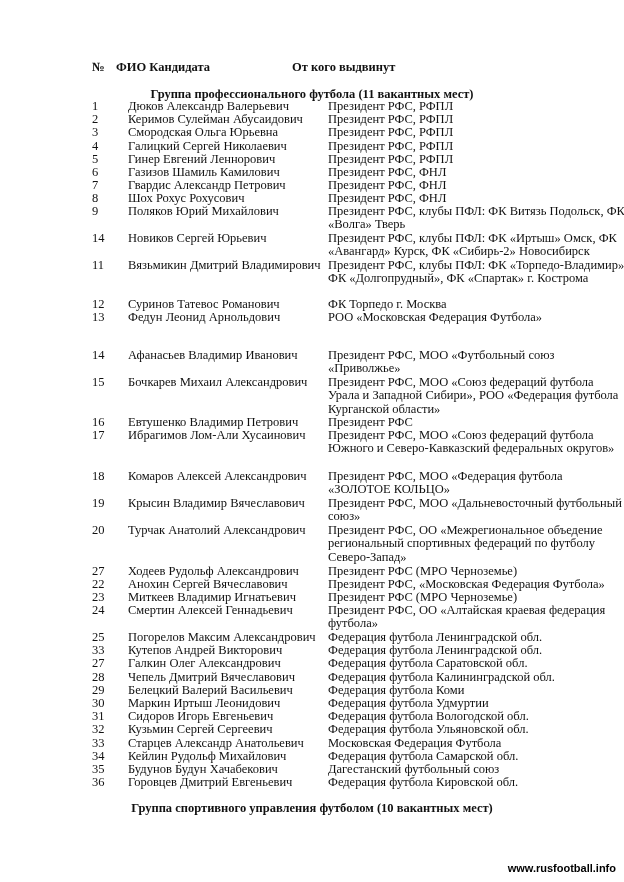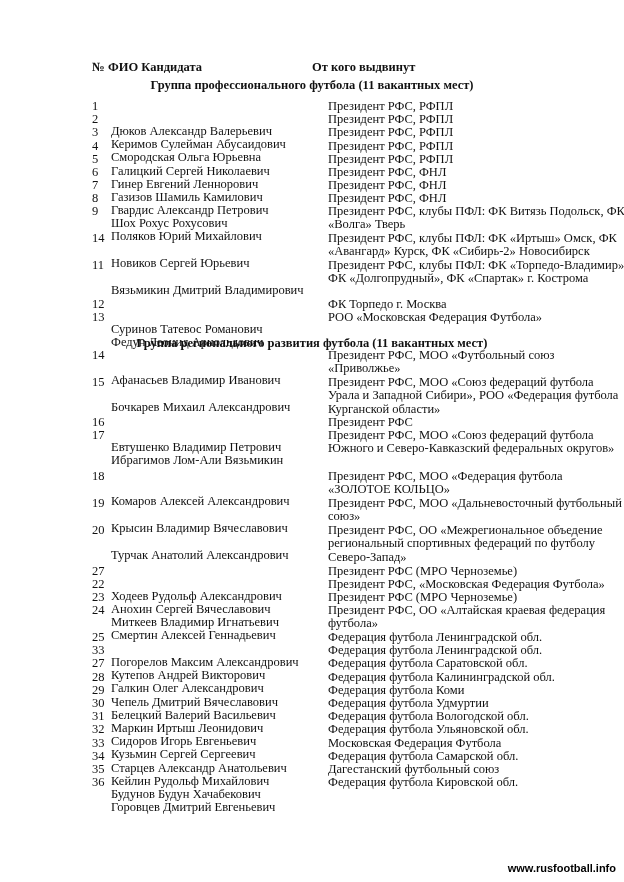--- a/index.html
+++ b/index.html
@@ -1,41 +1,41 @@
 <!DOCTYPE html>
 <html><head>
 <meta charset="utf-8">
 <style>
   html, body { margin: 0; padding: 0; background: #ffffff; }
   body { width: 624px; height: 882px; position: relative; overflow: hidden;
          font-family: "Liberation Serif", "DejaVu Serif", serif; color: #111; }
   .page { position: absolute; left: 0; top: 0; width: 624px; height: 882px; }
   .hdr { position: absolute; top: 60px; font-weight: bold; font-size: 12.5px; }
   .hdr-no { left: 92px; }
-  .hdr-name { left: 108px; }
-  .hdr-by { left: 312px; }
+  .hdr-name { left: 116px; }
+  .hdr-by { left: 292px; }
   .group { position: absolute; left: 0; width: 624px; text-align: center;
            font-weight: bold; font-size: 12.5px; }
   .row { position: absolute; left: 0; width: 624px; font-size: 12.5px; line-height: 13.4px; }
   .num { position: absolute; left: 92px; width: 20px; }
-  .name { position: absolute; left: 111px; width: 190px; white-space: nowrap; margin-top: 25px; }
+  .name { position: absolute; left: 128px; width: 190px; white-space: nowrap; }
   .by { position: absolute; left: 328px; width: 300px; }
   .footer { position: absolute; right: 8px; bottom: 8px;
             font-family: "Liberation Sans", "DejaVu Sans", sans-serif;
             font-weight: bold; font-size: 11px; color: #000; }
 </style>
 </head>
 <body>
 
 <div class="page">
   <div class="hdr hdr-no">№</div>
   <div class="hdr hdr-name">ФИО Кандидата</div>
   <div class="hdr hdr-by">От кого выдвинут</div>
 
-  <div class="group" style="top:78px">Группа профессионального футбола (11 вакантных мест)</div>
+  <div class="group" style="top:87px">Группа профессионального футбола (11 вакантных мест)</div>
 
   <div class="row" style="top:100px">
       <span class="num">1</span>
       <span class="name">Дюков Александр Валерьевич</span>
       <span class="by">Президент РФС, РФПЛ</span>
     </div>
   <div class="row" style="top:113px">
       <span class="num">2</span>
       <span class="name">Керимов Сулейман Абусаидович</span>
       <span class="by">Президент РФС, РФПЛ</span>
@@ -89,40 +89,39 @@
       <span class="num">12</span>
       <span class="name">Суринов Татевос Романович</span>
       <span class="by">ФК Торпедо г. Москва</span>
     </div>
   <div class="row" style="top:311px">
       <span class="num">13</span>
       <span class="name">Федун Леонид Арнольдович</span>
       <span class="by">РОО «Московская Федерация Футбола»</span>
     </div>
 
-  <div class="group" style="top:336px">Группа регионального развития футбола (11 вакантных мест)</div>
 
   <div class="row" style="top:349px">
       <span class="num">14</span>
       <span class="name">Афанасьев Владимир Иванович</span>
       <span class="by">Президент РФС, МОО «Футбольный союз «Приволжье»</span>
     </div>
   <div class="row" style="top:376px">
       <span class="num">15</span>
       <span class="name">Бочкарев Михаил Александрович</span>
       <span class="by">Президент РФС, МОО «Союз федераций футбола Урала и Западной Сибири», РОО «Федерация футбола Курганской области»</span>
     </div>
   <div class="row" style="top:416px">
       <span class="num">16</span>
       <span class="name">Евтушенко Владимир Петрович</span>
       <span class="by">Президент РФС</span>
     </div>
   <div class="row" style="top:429px">
       <span class="num">17</span>
-      <span class="name">Ибрагимов Лом-Али Вязьмикин</span>
+      <span class="name">Ибрагимов Лом-Али Хусаинович</span>
       <span class="by">Президент РФС, МОО «Союз федераций футбола Южного и Северо-Кавказский федеральных округов»</span>
     </div>
   <div class="row" style="top:470px">
       <span class="num">18</span>
       <span class="name">Комаров Алексей Александрович</span>
       <span class="by">Президент РФС, МОО «Федерация футбола «ЗОЛОТОЕ КОЛЬЦО»</span>
     </div>
   <div class="row" style="top:497px">
       <span class="num">19</span>
       <span class="name">Крысин Владимир Вячеславович</span>
@@ -207,15 +206,16 @@
       <span class="num">35</span>
       <span class="name">Будунов Будун Хачабекович</span>
       <span class="by">Дагестанский футбольный союз</span>
     </div>
   <div class="row" style="top:776px">
       <span class="num">36</span>
       <span class="name">Горовцев Дмитрий Евгеньевич</span>
       <span class="by">Федерация футбола Кировской обл.</span>
     </div>
 
+  <div class="group" style="top:801px">Группа спортивного управления футболом (10 вакантных мест)</div>
 
   <div class="footer">www.rusfootball.info</div>
 </div>
 
 </body></html>

